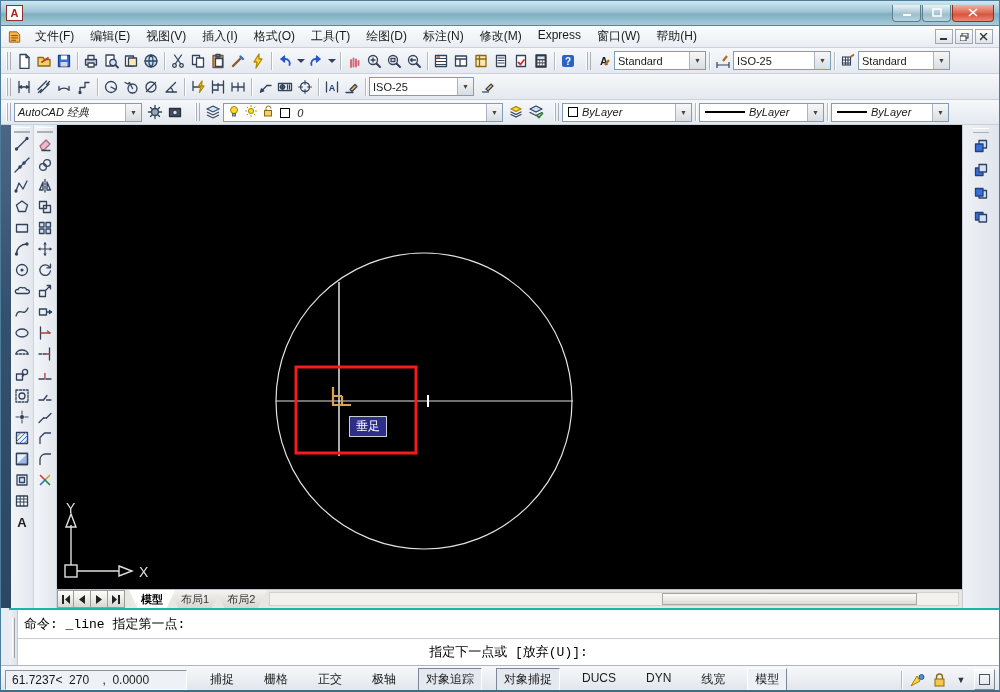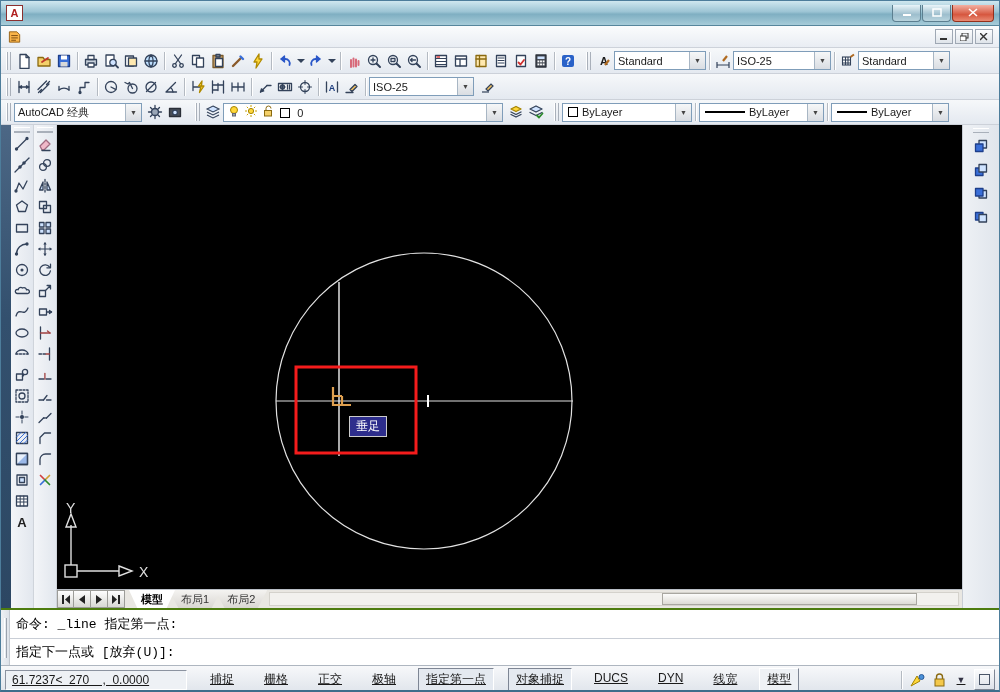--- a/index.html
+++ b/index.html
@@ -27,21 +27,21 @@
   .menubar { height:22px; display:flex; align-items:center; padding:0 4px;
     background:linear-gradient(180deg,#fbfcfd,#e9edf3); border-bottom:1px solid #cdd2da; }
   .doc-icon { width:16px; height:15px; margin:0 4px 0 2px; }
   .menu-item { padding:2px 8px; white-space:nowrap; cursor:default; }
   .mdi-controls { margin-left:auto; display:flex; gap:2px; padding-right:2px; }
   .mdi-btn { width:18px; height:15px; border:1px solid #9fa8b4; background:linear-gradient(180deg,#fcfdfe,#dfe4ea);
     display:flex; align-items:center; justify-content:center; font-size:9px; color:#333; }
   
   .tbrow { display:flex; align-items:center; background:linear-gradient(180deg,#f6f8fa,#e4e9f0);
     border-bottom:1px solid #ccd1d9; padding-left:2px; }
-  .tbrow1 { height:26px; } .tbrow2 { height:26px; } .tbrow3 { height:25px; }
+  .tbrow1 { height:26px; } .tbrow2 { height:26px; } .tbrow3 { height:25px;font-style:italic; }
   .grip { width:5px; height:18px; margin:0 3px; border-left:1px solid #ffffff; border-right:1px solid #a9b0ba;
     box-shadow:inset 1px 0 0 #a9b0ba; }
   .tbtn { width:20px; height:20px; display:flex; align-items:center; justify-content:center; flex:0 0 auto; }
   .tbtn svg { display:block; }
   .drop-btn { width:11px; height:20px; display:flex; align-items:center; justify-content:center; flex:0 0 auto; }
   .sep { width:1px; height:18px; background:#b4bac2; margin:0 3px; flex:0 0 auto; box-shadow:1px 0 0 #fff; }
   .combo { height:19px; background:#fff; border:1px solid #7f9db9; display:flex; align-items:center;
     font-size:11px; flex:0 0 auto; }
   .combo .cval { flex:1; padding:0 3px; white-space:nowrap; overflow:hidden; }
   .combo .carrow { width:16px; height:100%; border-left:1px solid #a8b6c4; display:flex; align-items:center;
@@ -72,29 +72,29 @@
   .nav-btn:first-child { border-left-width:1px; }
   .tabs { display:flex; margin-left:4px; }
   .tab { padding:2px 12px 2px 12px; font-size:11px; position:relative; margin-right:-6px;
     clip-path:polygon(0 0,100% 0,82% 100%,18% 100%);
     background:linear-gradient(180deg,#f4f3f1,#d9d7d2); color:#333; }
   .tab.active { background:#ffffff; font-weight:bold; color:#000; z-index:2; }
   .hscroll { flex:1; position:relative; margin:2px 3px 2px 8px; background:#f2f1ee; border:1px solid #d4d2cc; }
   .hthumb { position:absolute; top:0; bottom:0; left:57%; width:37%;
     background:linear-gradient(180deg,#fcfcfb,#dddbd5); border:1px solid #a9a7a1; }
   
-  .cmdwin { height:57px; background:#fff; border-top:2px solid #4d7c0f; display:flex; }
+  .cmdwin { height:57px; background:#fff; border-top:2px solid #14b8a6; display:flex;margin-left:8px; }
   .cmdgrip { width:9px; background:linear-gradient(90deg,#eef1f5,#dde2e9); border-right:1px solid #c3c9d1; }
   .cmdgrip i { display:block; width:3px; height:40px; margin:8px auto; border-left:1px solid #fff; border-right:1px solid #9aa2ad; }
   .cmdtext { flex:1; font-family:"Liberation Mono", monospace; font-size:13px; color:#000; display:flex; flex-direction:column; }
   .cmd-history { flex:1; padding:5px 6px 2px 6px; border-bottom:1px solid #c9ced6; }
-  .cmd-prompt { height:26px; padding:4px 6px; }
+  .cmd-prompt { height:26px; padding:4px 6px;text-align:center; }
   
   .statusbar { height:28px; display:flex; align-items:center; padding:0 4px;
-    background:linear-gradient(180deg,#f7f8fa,#dfe4eb); border-top:1px solid #aeb6c0;text-decoration:underline; }
+    background:linear-gradient(180deg,#f7f8fa,#dfe4eb); border-top:1px solid #aeb6c0; }
   .coords { width:182px; height:20px; padding:2px 6px; white-space:pre; font-size:12px;
     border:1px solid; border-color:#8c93a0 #fff #fff #8c93a0; background:#eef1f5; }
   .stoggles { display:flex; margin-left:8px; }
   .stg { padding:2px 7px; margin:0 7px; font-size:12px; white-space:nowrap; border:1px solid transparent; }
   .stg.on { border-color:#7e8694 #fff #fff #7e8694; background:#e4e9f0; }
   .stg.model { border-color:#fff #7e8694 #7e8694 #fff; background:#eef1f5; }
   .sright { margin-left:auto; display:flex; align-items:center; gap:4px; }
   .sright .vsep { width:1px; height:18px; background:#b4bac2; box-shadow:1px 0 0 #fff; margin-right:2px; }
   .sicon { width:18px; height:18px; display:flex; align-items:center; justify-content:center; }
   .clean-btn { width:21px; height:21px; border:1px solid; border-color:#fff #7e8694 #7e8694 #fff;
@@ -123,20 +123,34 @@
         </svg>
       </span>
   </span>
 </div>
 
 <div class="menubar">
   <svg class="doc-icon" viewBox="0 0 16 16">
       <path d="M2 3h8l3 3v8H2z" fill="#f9b44a" stroke="#946016"></path>
       <path d="M4 7h7M4 9.5h7M4 12h5" stroke="#7a4a10" stroke-width="1"></path>
     </svg>
+  <span style="display:flex">
+      <span class="menu-item">文件(F)</span>
+      <span class="menu-item">编辑(E)</span>
+      <span class="menu-item">视图(V)</span>
+      <span class="menu-item">插入(I)</span>
+      <span class="menu-item">格式(O)</span>
+      <span class="menu-item">工具(T)</span>
+      <span class="menu-item">绘图(D)</span>
+      <span class="menu-item">标注(N)</span>
+      <span class="menu-item">修改(M)</span>
+      <span class="menu-item">Express</span>
+      <span class="menu-item">窗口(W)</span>
+      <span class="menu-item">帮助(H)</span>
+    </span>
   <span class="mdi-controls">
     <span class="mdi-btn">
         <svg width="8" height="7">
           <rect x="0" y="5" width="7" height="2" fill="#333"></rect>
         </svg>
       </span>
     <span class="mdi-btn">
         <svg width="9" height="8">
           <rect x="2" y="0" width="6" height="5" fill="none" stroke="#333"></rect>
           <rect x="0" y="3" width="6" height="5" fill="#fff" stroke="#333"></rect>
@@ -900,21 +914,21 @@
   </div>
 </div>
 
 <div class="statusbar">
   <span class="coords">61.7237&lt;  270    ,  0.0000</span>
   <span class="stoggles">
       <span class="stg">捕捉</span>
       <span class="stg">栅格</span>
       <span class="stg">正交</span>
       <span class="stg">极轴</span>
-      <span class="stg on">指定第一点</span>
+      <span class="stg on">对象追踪</span>
       <span class="stg on">对象捕捉</span>
       <span class="stg">DUCS</span>
       <span class="stg">DYN</span>
       <span class="stg">线宽</span>
     </span>
   <span class="stg model">模型</span>
   <span class="sright">
     <span class="vsep"></span>
     <span class="sicon">
         <svg width="15" height="14" viewBox="0 0 15 14">

